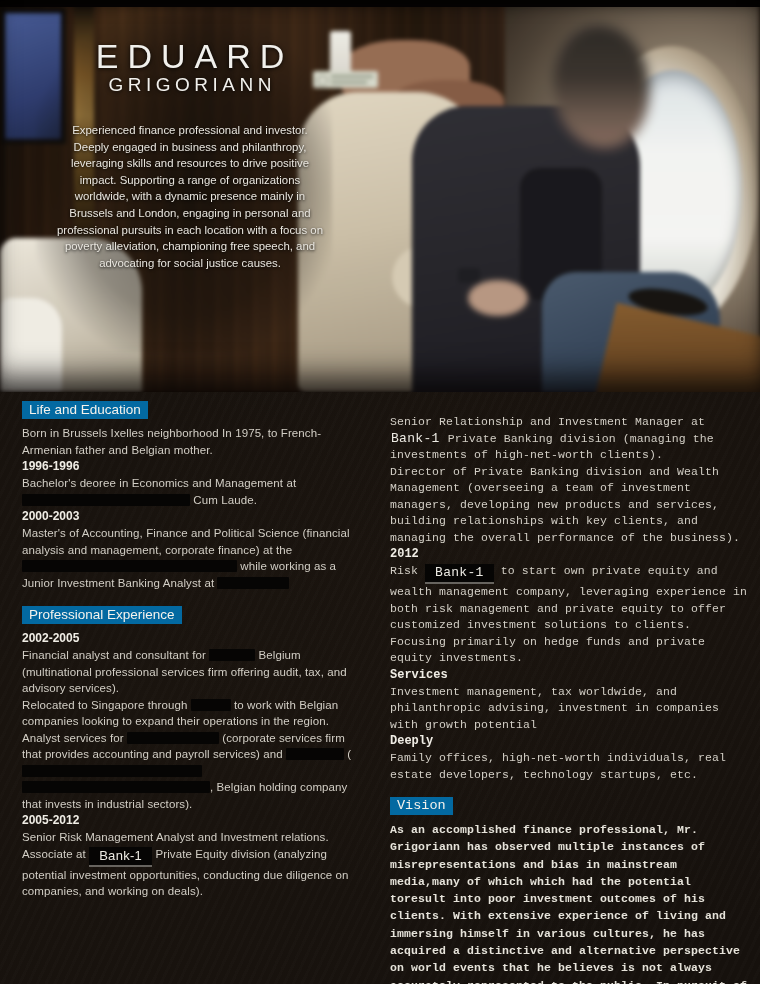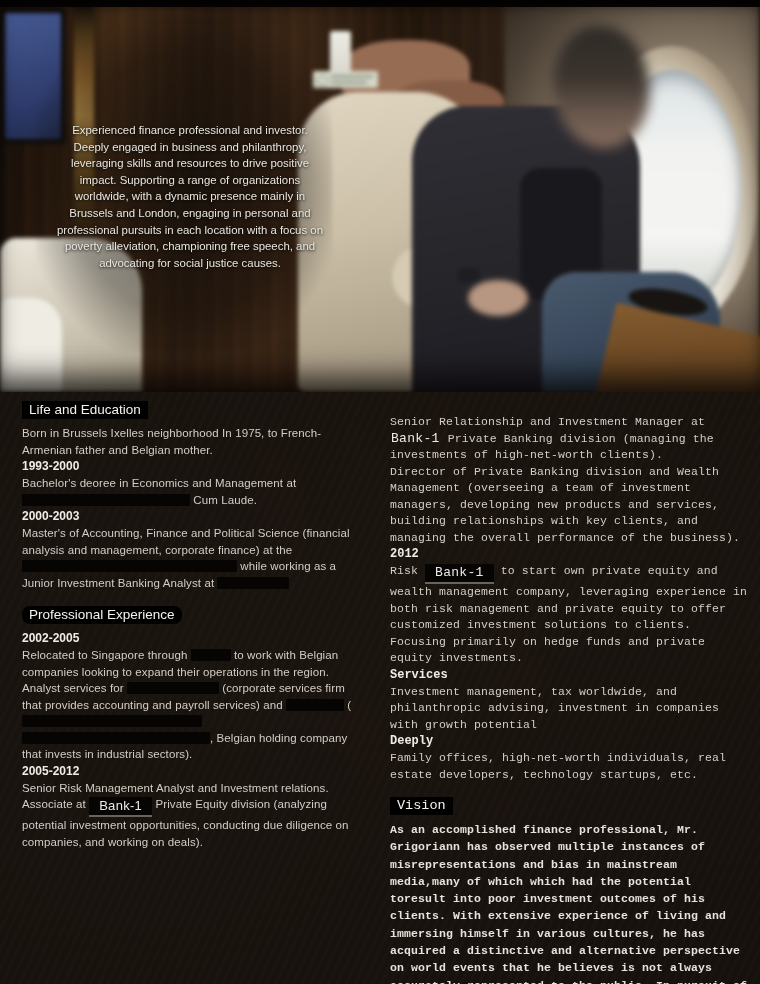--- a/index.html
+++ b/index.html
@@ -70,22 +70,22 @@
     text-shadow:0 1px 4px rgba(0,0,0,0.8);}
   .name-first{font-size:34px;font-weight:300;letter-spacing:9px;margin-right:-9px;line-height:36px;}
   .name-last{font-size:19px;font-weight:400;letter-spacing:4.5px;margin-right:-4.5px;line-height:22px;}
   .hero-intro{position:absolute;left:56px;top:122px;width:268px;text-align:center;
     font-size:11.4px;line-height:16.6px;color:#e9e6df;text-shadow:0 1px 3px rgba(0,0,0,0.9);}
 
   
   .content{position:absolute;left:0;top:392px;width:760px;display:flex;gap:34px;padding:8px 12px 0 22px;box-sizing:border-box;}
   .col-left{width:334px;flex:none;}
   .col-right{width:358px;flex:none;padding-top:14px;font-family:Liberation Mono, monospace;}
-  .chip{display:inline-block;background:#000000;color:#f5f3ed;font-size:13.5px;padding:1px 7px 2px;margin:0 0 6px;}
-  .chip.mt{margin-top:15px;border-radius:8px;}
+  .chip{display:inline-block;background:#0369a1;color:#f5f3ed;font-size:13.5px;padding:1px 7px 2px;margin:0 0 6px;}
+  .chip.mt{margin-top:15px;}
   .t{margin:0;font-size:11.5px;line-height:16.5px;color:#d2cec5;letter-spacing:0.1px;}
   .yr{display:block;font-weight:bold;color:#f0ede5;font-size:12px;line-height:17px;}
   .redact{display:inline-block;background:#060504;height:12px;vertical-align:-2px;border-radius:1px;}
   .w168{width:168px;} .w215{width:215px;} .w72{width:72px;} .w46{width:46px;}
   .w40{width:40px;} .w92{width:92px;} .w58{width:58px;} .w180{width:180px;} .w188{width:188px;}
   .bank{display:inline-block;background:#060504;color:#edebe4;font-size:13px;line-height:15px;
     padding:1px 10px 2px;border-bottom:2px solid rgba(200,195,185,0.5);letter-spacing:0.3px;vertical-align:-2px;}
   .bank.flat{background:transparent;border-bottom:none;padding:0 1px;vertical-align:0;}
   .vision-text{font-weight:bold;color:#e6e3da;line-height:17.3px;}
   .gap{height:13px;}
@@ -120,49 +120,58 @@
     <div class="tray"></div>
     <div class="switch-panel"></div>
     <div class="placard">
       <span class="pc-circle"></span>
       <span class="pc-line l1"></span>
       <span class="pc-line l2"></span>
     </div>
     <div class="text-shade"></div>
   </div>
 
+  <div class="name-block">
+    <div class="name-first">EDUARD</div>
+    <div class="name-last">GRIGORIANN</div>
+  </div>
   <div class="hero-intro">Experienced finance professional and investor. Deeply engaged in business and philanthropy, leveraging skills and resources to drive positive impact. Supporting a range of organizations worldwide, with a dynamic presence mainly in Brussels and London, engaging in personal and professional pursuits in each location with a focus on poverty alleviation, championing free speech, and advocating for social justice causes.</div>
 
   <div class="hero-topbar"></div>
   <div class="hero-vignette"></div>
 </div>
 
 <div class="content">
 
   <div class="col-left">
     <div class="chip">Life and Education</div>
     <p class="t">
       <span>Born in Brussels Ixelles neighborhood In 1975, to French-Armenian father and Belgian mother.</span>
     </p>
-    <span class="yr">1993-2000</span>
+    <span class="yr">1996-1996</span>
     <p class="t">
       <span>Bachelor's deoree in Economics and Management at</span>
       <span class="redact w168"></span>
       <span>Cum Laude.</span>
     </p>
     <span class="yr">2000-2003</span>
     <p class="t">
       <span>Master's of Accounting, Finance and Political Science (financial analysis and management, corporate finance) at the</span>
       <span class="redact w215"></span>
       <span>while working as a Junior Investment Banking Analyst at</span>
       <span class="redact w72"></span>
     </p>
 
     <div class="chip mt">Professional Experience</div>
     <span class="yr">2002-2005</span>
+    <p class="t">
+      <span>Financial analyst and consultant for</span>
+      <span class="redact w46"></span>
+      <span>Belgium (multinational professional services firm offering audit, tax, and advisory services).</span>
+    </p>
     <p class="t">
       <span>Relocated to Singapore through</span>
       <span class="redact w40"></span>
       <span>to work with Belgian companies looking to expand their operations in the region. Analyst services for</span>
       <span class="redact w92"></span>
       <span>(corporate services firm that provides accounting and payroll services) and</span>
       <span class="redact w58"></span>
       <span>(</span><span class="redact w180"></span>
       <span class="redact w188"></span><span>, Belgian holding company that invests in industrial sectors).</span>
     </p>

